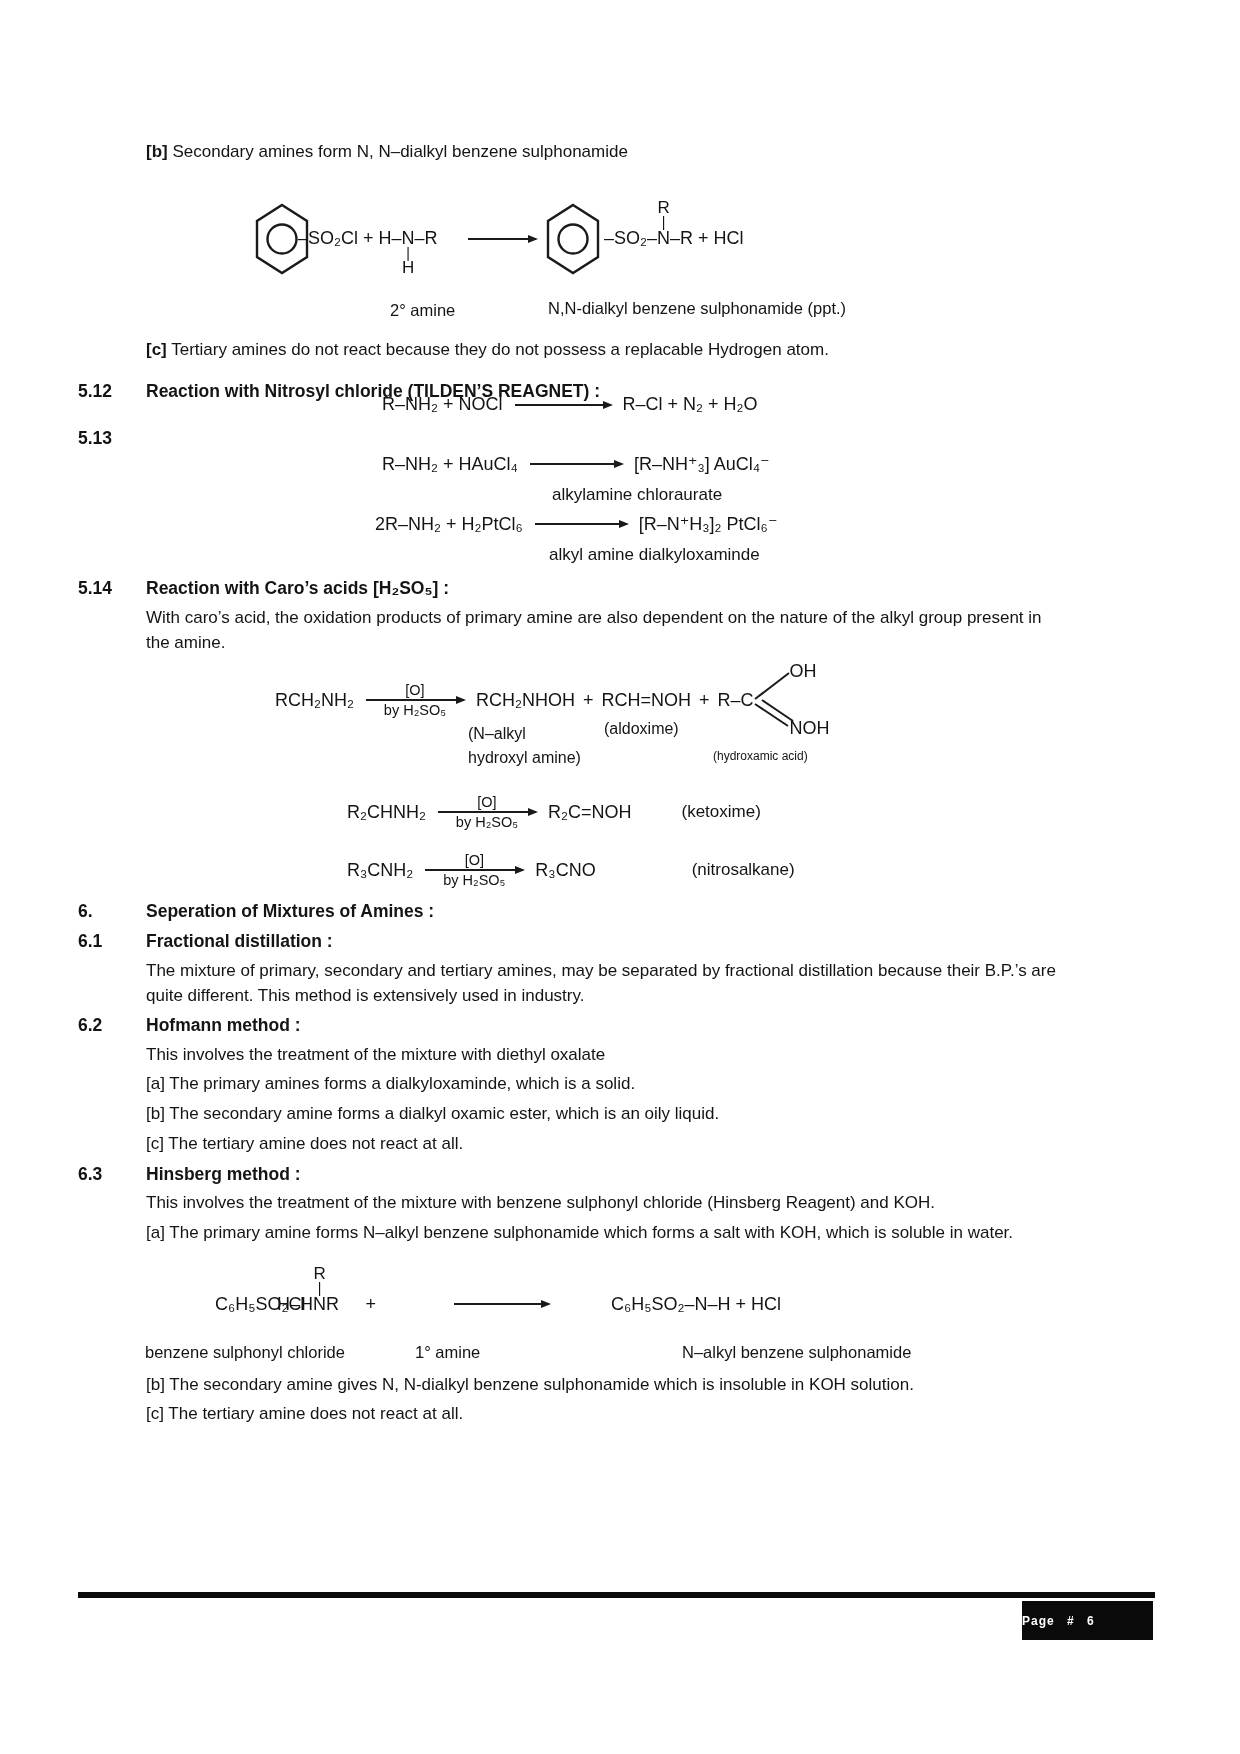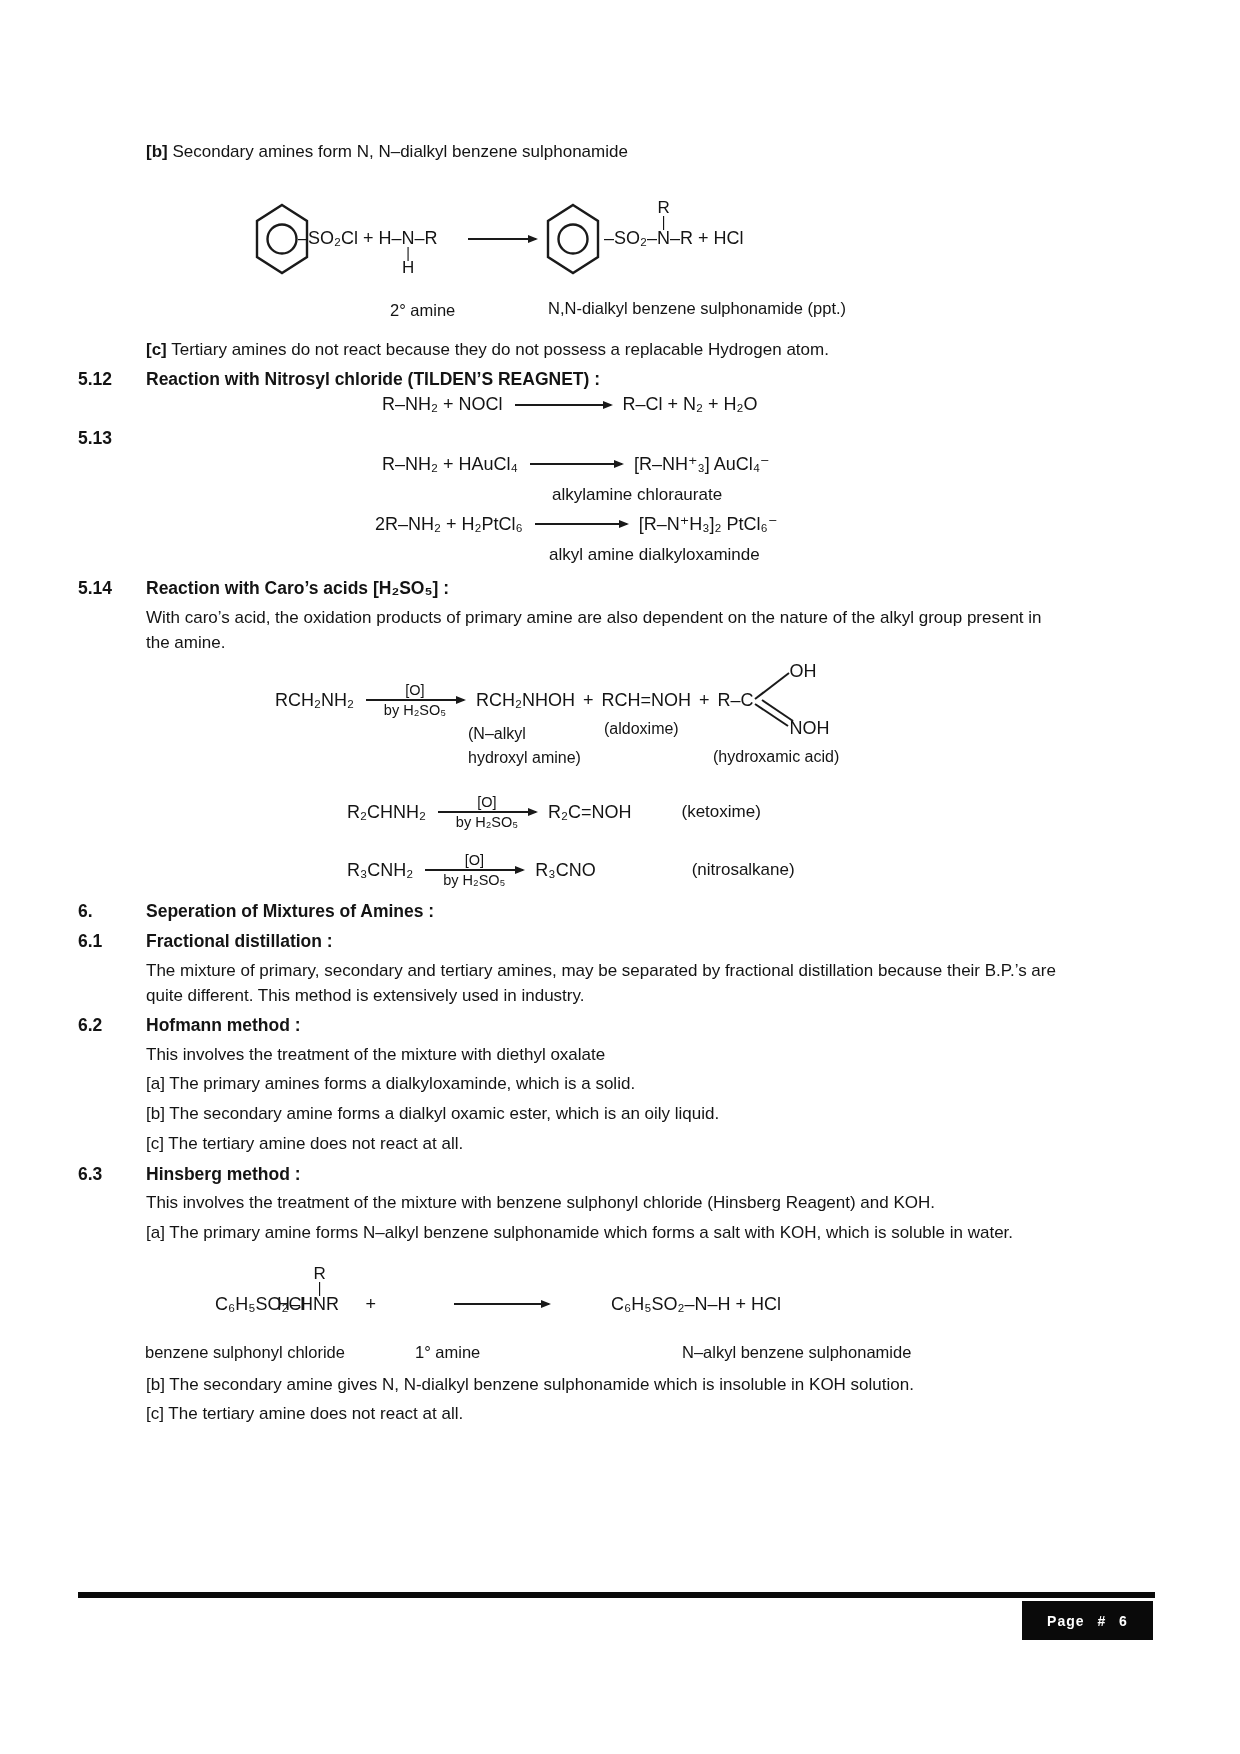--- a/index.html
+++ b/index.html
@@ -29,22 +29,22 @@
   .bondv{font-size:14px;line-height:0.9;}
   .benzene{position:absolute;}
   .benzene polygon,.benzene circle{fill:none;stroke:#1a1a1a;stroke-width:2.4;}
   .branch{display:inline-flex;align-items:center;}
   .branch svg{margin:0 -4px 0 -2px;}
   .branch svg line{stroke:#1a1a1a;stroke-width:2;}
   .branch-ends{display:flex;flex-direction:column;justify-content:space-between;height:78px;font-size:18px;}
   .note{font-size:17px;}
   .two-line span{display:block;}
   .rule{position:absolute;background:#0a0a0a;}
-  .badge{position:absolute;background:#0a0a0a;color:#ffffff;font-weight:bold;font-size:14px;
-    display:flex;align-items:center;justify-content:center;word-spacing:8px;letter-spacing:1px;}
+  .badge{position:absolute;background:#0a0a0a;color:#ffffff;font-weight:bold;font-size:12px;
+    display:flex;align-items:center;word-spacing:8px;letter-spacing:1px;}
 </style>
 </head>
 <body>
 
 <div class="page">
   <div class="content">
 
     <p class="para blk" style="top:113px"><b>[b]</b> <span>Secondary amines form N, N–dialkyl benzene sulphonamide</span></p>
 
     <div class="blk" style="top:150px;height:158px;position:absolute">
@@ -64,21 +64,21 @@
       <span class="frm" style="left:526px;top:51px"><span>–SO₂–</span><span class="nstack"><span>N</span><span class="above">
               <span>R</span>
               <span class="bondv">|</span>
             </span></span><span>–R + HCl</span></span>
       <span class="rxn-label" style="left:312px;top:124px">2° amine</span>
       <span class="rxn-label" style="left:470px;top:122px">N,N-dialkyl benzene sulphonamide (ppt.)</span>
     </div>
 
     <p class="para blk" style="top:311px"><b>[c]</b> <span>Tertiary amines do not react because they do not possess a replacable Hydrogen atom.</span></p>
 
-    <div class="sec blk" style="top:340px">
+    <div class="sec blk" style="top:352px">
       <span class="sec-num">5.12</span>
       <span class="sec-title">Reaction with Nitrosyl chloride (TILDEN’S REAGNET) :</span>
     </div>
     <div class="eq blk" style="top:368px;left:304px">
       <span>R–NH₂ + NOCl</span>
       <span class="arrow" style="width:96px"></span>
       <span>R–Cl + N₂ + H₂O</span>
     </div>
 
     <div class="sec blk" style="top:399px">
@@ -126,21 +126,21 @@
             <span>OH</span>
             <span>NOH</span>
           </span>
         </span>
       </div>
       <div class="rxn-label two-line" style="left:390px;top:64px;font-size:16px;line-height:24px">
         <span>(N–alkyl</span>
         <span>hydroxyl amine)</span>
       </div>
       <span class="rxn-label" style="left:526px;top:60px;font-size:16px">(aldoxime)</span>
-      <span class="rxn-label" style="left:635px;top:88px;font-size:16px">(hydroxamic acid)</span>
+      <span class="rxn-label" style="left:635px;top:88px;font-size:12px">(hydroxamic acid)</span>
     </div>
 
     <div class="eq blk" style="top:762px;left:269px;height:48px;gap:8px">
       <span>R₂CHNH₂</span>
       <span class="larrow">
         <span class="tiny">[O]</span>
         <span class="arrow"></span>
         <span class="tiny">by H₂SO₅</span>
       </span>
       <span>R₂C=NOH</span>

